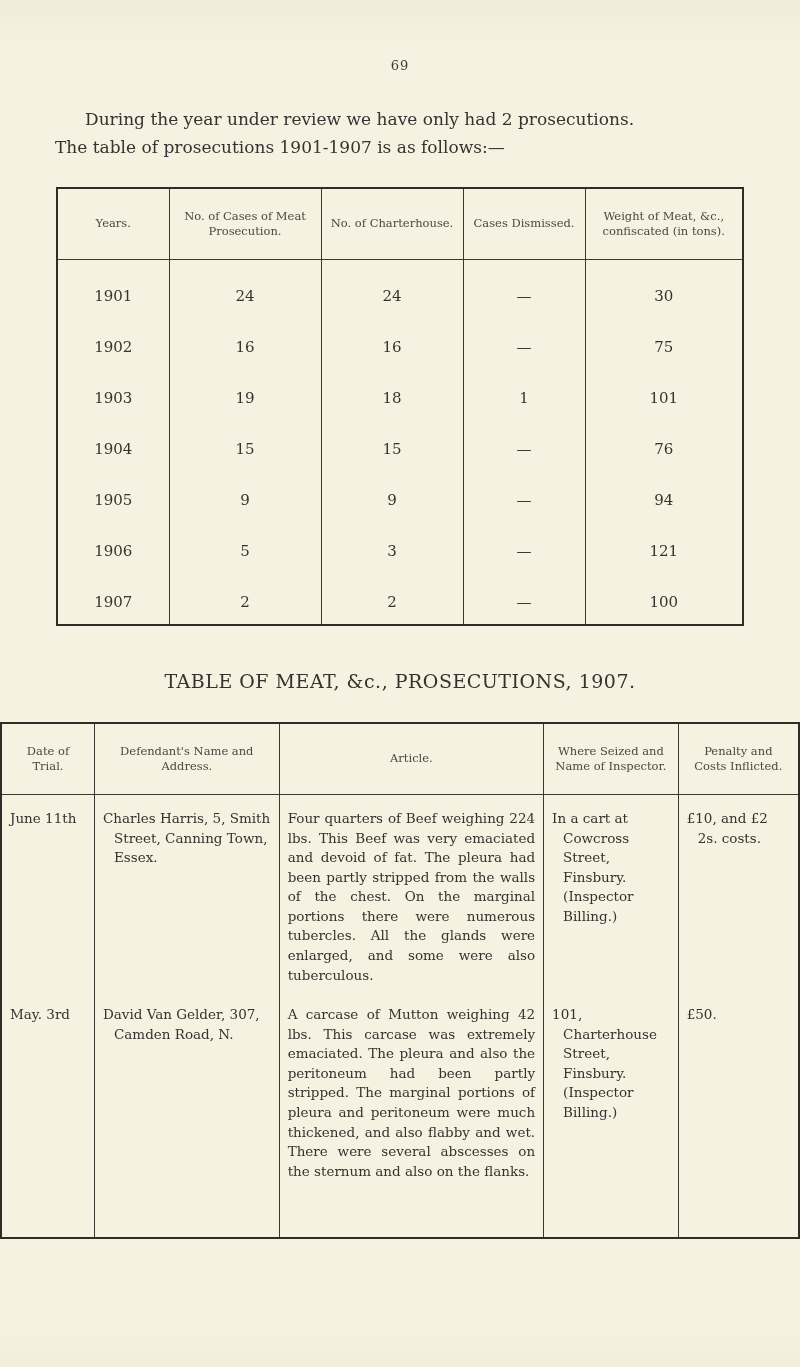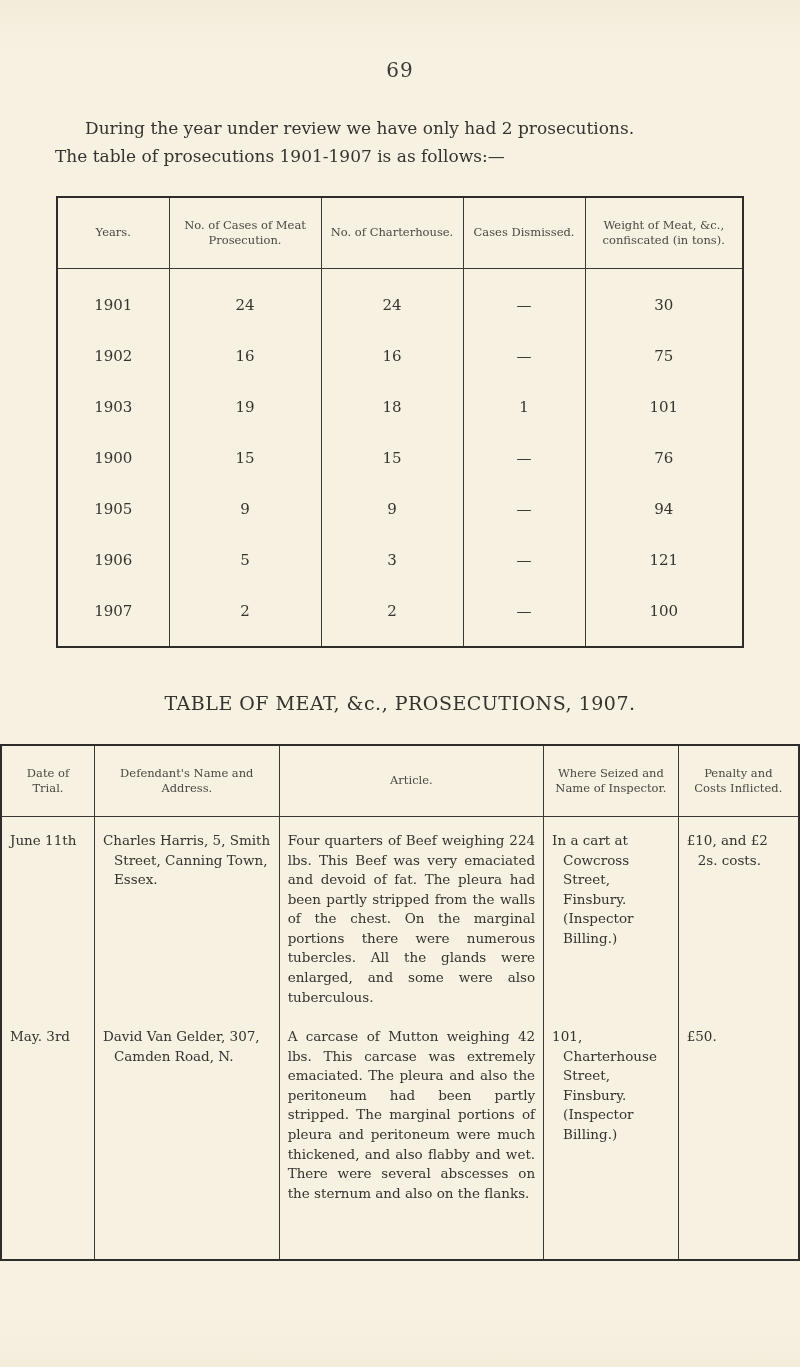--- a/index.html
+++ b/index.html
@@ -17,21 +17,21 @@
   }
   .page {
     width: 800px;
     height: 1367px;
     background: linear-gradient(180deg, #f2edda 0%, #f6f1e1 4%, #f6f1e1 96%, #f3eedc 100%);
     box-sizing: border-box;
     padding-top: 58px;
   }
   .page-number {
     text-align: center;
-    font-size: 20px;
+    font-size: 13px;
     letter-spacing: 1px;
     color: #3c3a36;
     margin-bottom: 32px;
   }
   .intro {
     width: 690px;
     margin: 0 auto 26px auto;
     font-size: 17px;
     line-height: 1.65;
     color: #35332f;
@@ -70,21 +70,21 @@
     line-height: 1.35;
   }
   .t1 tbody td {
     font-size: 15px;
     text-align: center;
     height: 43px;
     vertical-align: middle;
     color: #36342f;
   }
   .t1 tbody tr.first td { padding-top: 14px; }
-  .t1 tbody tr.last td { padding-bottom: 14px; }
+  .t1 tbody tr.last td { padding-bottom: 1px; }
   .t1 col.c-years  { width: 112px; }
   .t1 col.c-cases  { width: 152px; }
   .t1 col.c-conv   { width: 142px; }
   .t1 col.c-dism   { width: 122px; }
   .t1 col.c-weight { width: 158px; }
 
   .t2-title {
     text-align: center;
     font-size: 19px;
     font-weight: normal;
@@ -181,21 +181,21 @@
         <td>75</td>
       </tr>
       <tr>
         <td>1903</td>
         <td>19</td>
         <td>18</td>
         <td>1</td>
         <td>101</td>
       </tr>
       <tr>
-        <td>1900</td>
+        <td>1904</td>
         <td>15</td>
         <td>15</td>
         <td>—</td>
         <td>76</td>
       </tr>
       <tr>
         <td>1905</td>
         <td>9</td>
         <td>9</td>
         <td>—</td>

